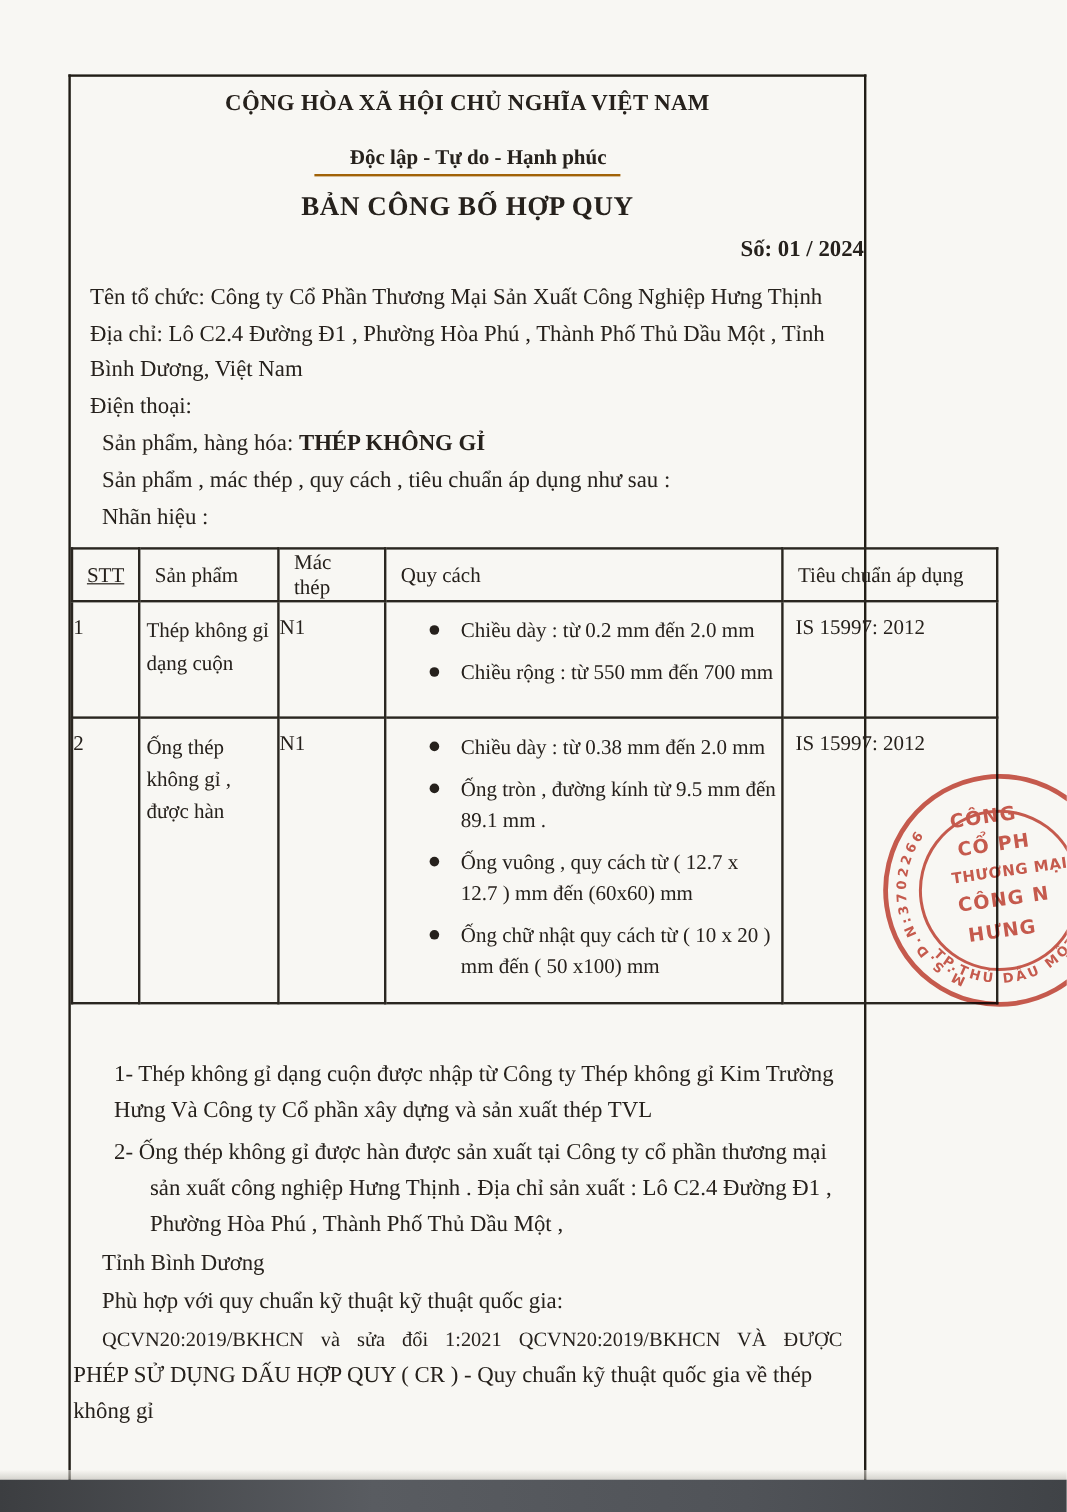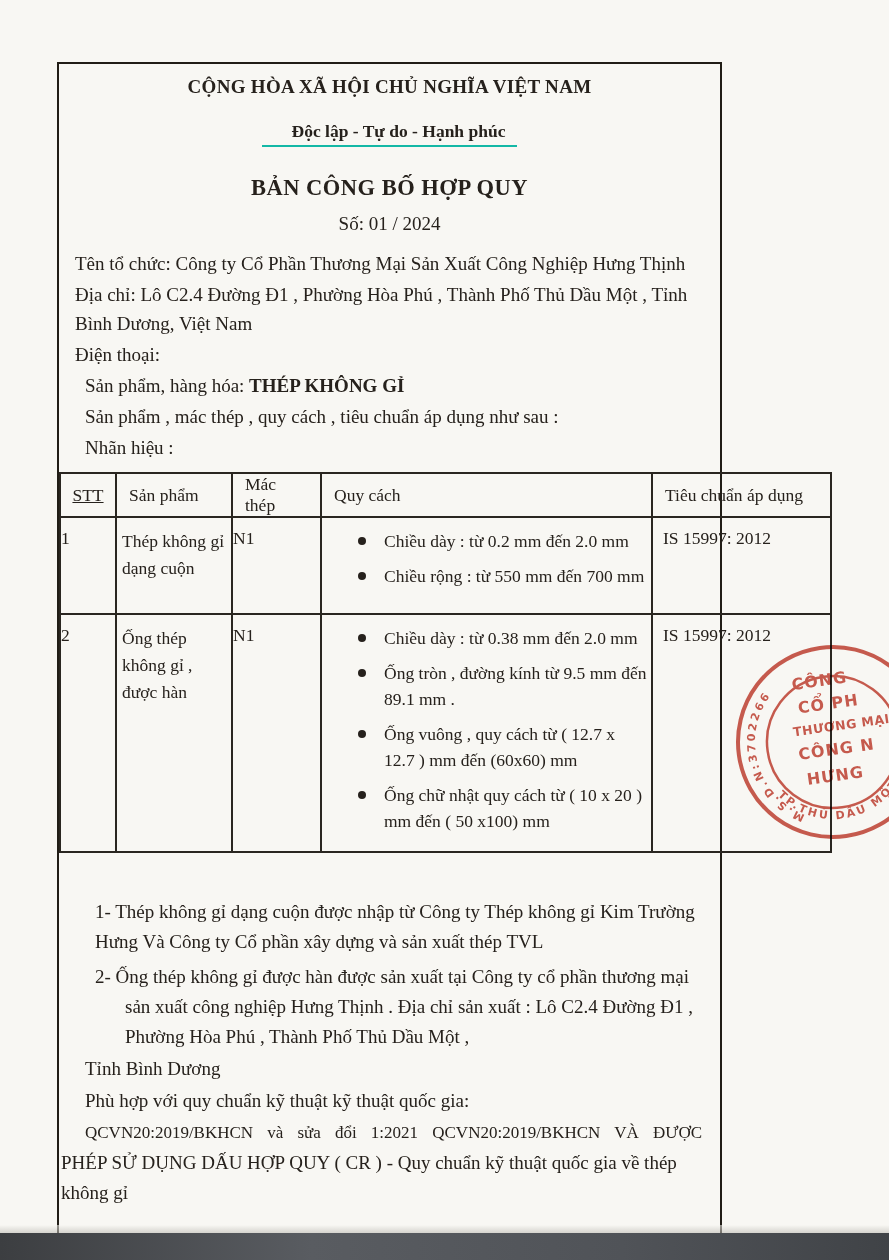--- a/index.html
+++ b/index.html
@@ -15,25 +15,25 @@
     position:absolute; left:57px; top:62px; width:665px; height:1178px;
     border:2px solid #211d16; border-bottom:none;
     padding:12px 0 0 0;
   }
 
   .nat-header { text-align:center; }
   .nh1 { font-weight:bold; font-size:19px; letter-spacing:.3px; }
   .nh2 {
     display:inline-block; font-weight:bold; font-size:17.5px;
     margin-top:5px; padding:0 12px 3px 30px;
-    border-bottom:2px solid #14b8a6;
+    border-bottom:2px solid #a16207;
   }
 
-  .doc-title { margin-top:28px; text-align:center; font-size:22.5px; font-weight:bold; letter-spacing:.5px; }
-  .doc-no { margin-top:12px; text-align:center; font-size:19px; }
+  .doc-title { margin-top:12px; text-align:center; font-size:22.5px; font-weight:bold; letter-spacing:.5px; }
+  .doc-no { margin-top:12px; text-align:right; font-size:19px;font-weight:bold; }
 
   .body-p { font-size:19px; line-height:29px; padding:0 1px 0 16px; margin:2px 0; }
   .first-p { margin-top:14px; }
   .indent1 { padding-left:26px; }
   .bold-val { font-weight:bold; }
 
   table.doc-table {
     border-collapse:collapse; table-layout:fixed;
     width:771px; margin:10px auto 0;
     font-size:17.5px;

